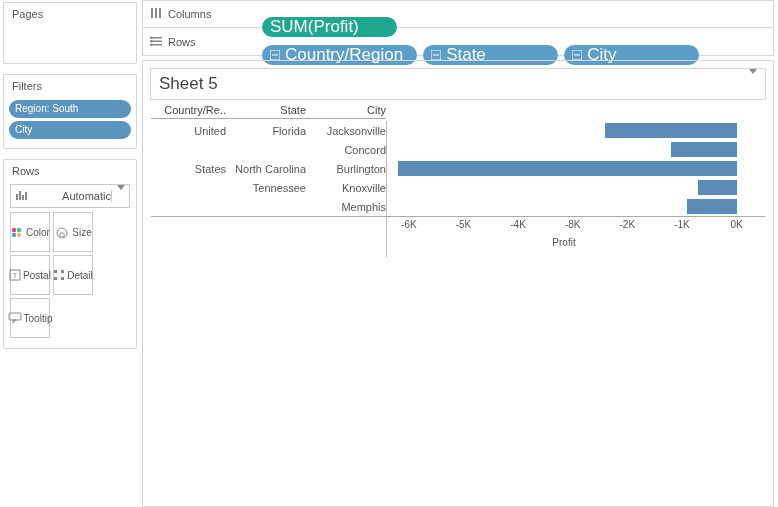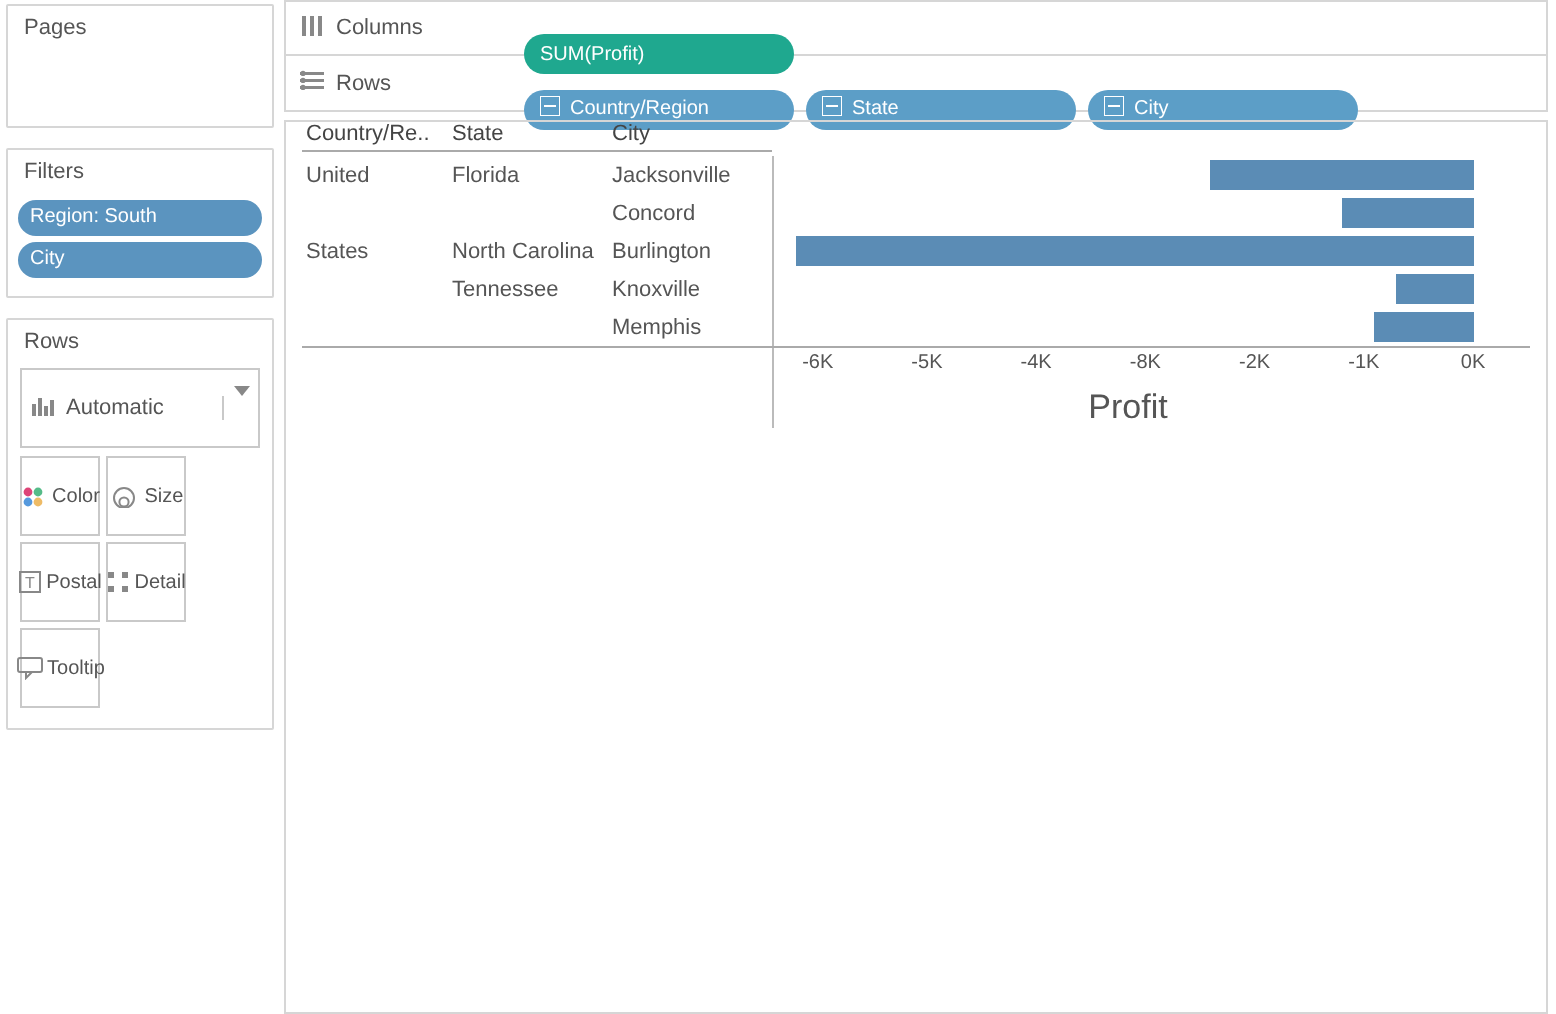--- a/index.html
+++ b/index.html
@@ -81,21 +81,21 @@
   }
   .shelf-items {
     flex: 1;
     display: flex;
     gap: 6px;
     align-items: center;
   }
   .shelf-pill {
     border-radius: 12px;
     padding: 2px 14px 2px 8px;
-    font-size: 10px;
+    font-size: 17px;
     color: #fff;
     height: 20px;
     display: flex;
     align-items: center;
     gap: 5px;
     min-width: 135px;
     margin-top: 26px;
   }
   .shelf-pill.blue { background: #5c9ec7; }
   .shelf-pill.green { background: #1fa88f; }
@@ -114,24 +114,25 @@
     color: #444;
     display: flex;
     justify-content: space-between;
     align-items: center;
     height: 32px;
   }
   .marks-dd {
     border: 1px solid #c9c9c9;
     display: flex;
     align-items: center;
-    height: 40px;
+    height: 24px;
     font-size: 11px;
     color: #555;
     margin: 0 2px 4px 2px;
+    text-align: right;
   }
   .marks-dd .dd-icon { width: 22px; text-align: center; color: #888; }
   .marks-dd .dd-label { flex: 1; }
   .marks-dd .dd-caret { width: 18px; border-left: 1px solid #c9c9c9; text-align: center; }
   .marks-grid {
     display: flex;
     flex-wrap: wrap;
     gap: 3px;
     padding: 0 2px 4px 2px;
   }
@@ -147,20 +148,21 @@
     font-size: 10px;
     color: #555;
   }
   .mark-btn .mb-ic { height: 14px; display:flex; align-items:center; justify-content:center; }
 
   
   .chart {
     flex: 1;
     padding: 0 8px 10px 8px;
     position: relative;
+    text-align: right;
   }
   .chart-header {
     display: flex;
     font-size: 11px;
     color: #444;
     padding: 0 0 4px 0;
   }
   .chart-header .col { border: none; }
   .col-country { width: 75px; padding-left: 2px; }
   .col-state   { width: 80px; }
@@ -203,21 +205,21 @@
     top: 2px;
     font-size: 10px;
     color: #555;
     transform: translateX(-50%);
   }
   .x-label {
     position: absolute;
     top: 20px;
     left: 50%;
     transform: translateX(-50%);
-    font-size: 17px;
+    font-size: 10px;
     color: #555;
   }
   .hdr-underline {
     border-bottom: 1px solid #aaa;
     margin-left: 0;
     margin-right: 0;
     margin-top: -2px;
     margin-bottom: 2px;
   }
   .sep-line {
@@ -377,20 +379,24 @@
                   <rect x="0" y="0" width="10" height="10" fill="none" stroke="#fff" stroke-width="1"></rect>
                   <line x1="2" y1="5" x2="8" y2="5" stroke="#fff" stroke-width="1"></line>
                 </svg></span>
               <span>City</span>
             </div>
           </div>
       </div>
     </div>
 
     <div class="viz-card">
+      <div class="viz-title-bar">
+        <span>Sheet 5</span>
+        <span><span class="caret-down"></span></span>
+      </div>
 
       <div class="chart">
         <div class="chart-header">
           <div class="col col-country">Country/Re..</div>
           <div class="col col-state">State</div>
           <div class="col col-city">City</div>
         </div>
         <div class="hdr-underline" style="width:235px;"></div>
 
         <div class="rows" id="chart-rows">

